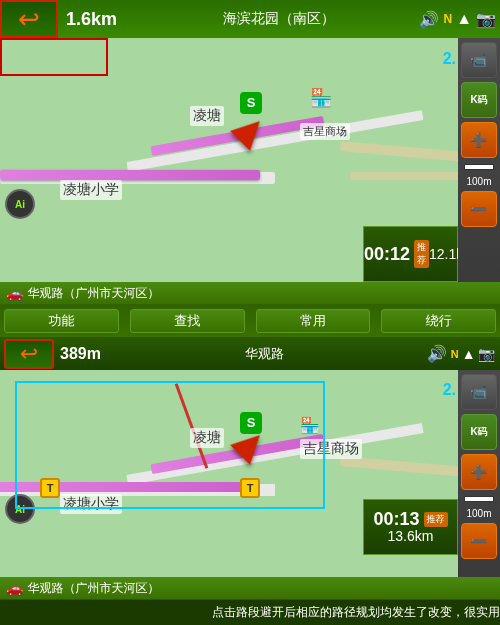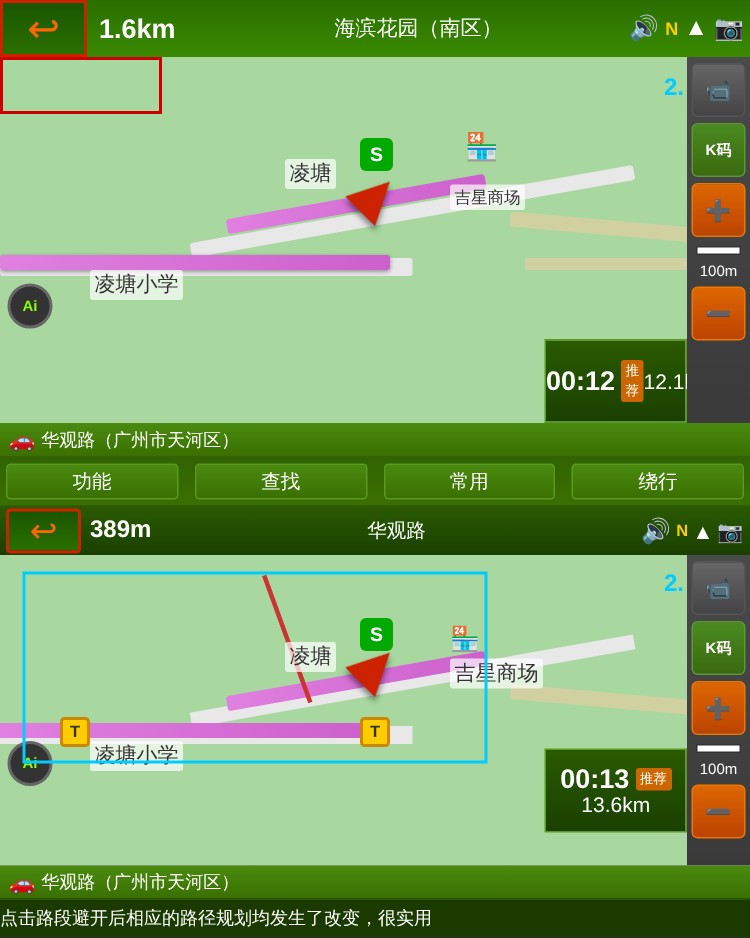--- a/index.html
+++ b/index.html
@@ -578,21 +578,21 @@
       gap: 4px;
       padding: 4px 0;
     }
 
     
     .footer-bar {
       height: 28px;
       background: #1a3a00;
       display: flex;
       align-items: center;
-      justify-content: flex-start;
+      justify-content: flex-end;
       border-top: 1px solid #2a5a00;
     }
 
     .footer-text {
       color: white;
       font-size: 12px;
     }
 
     
     .speed-circle {

